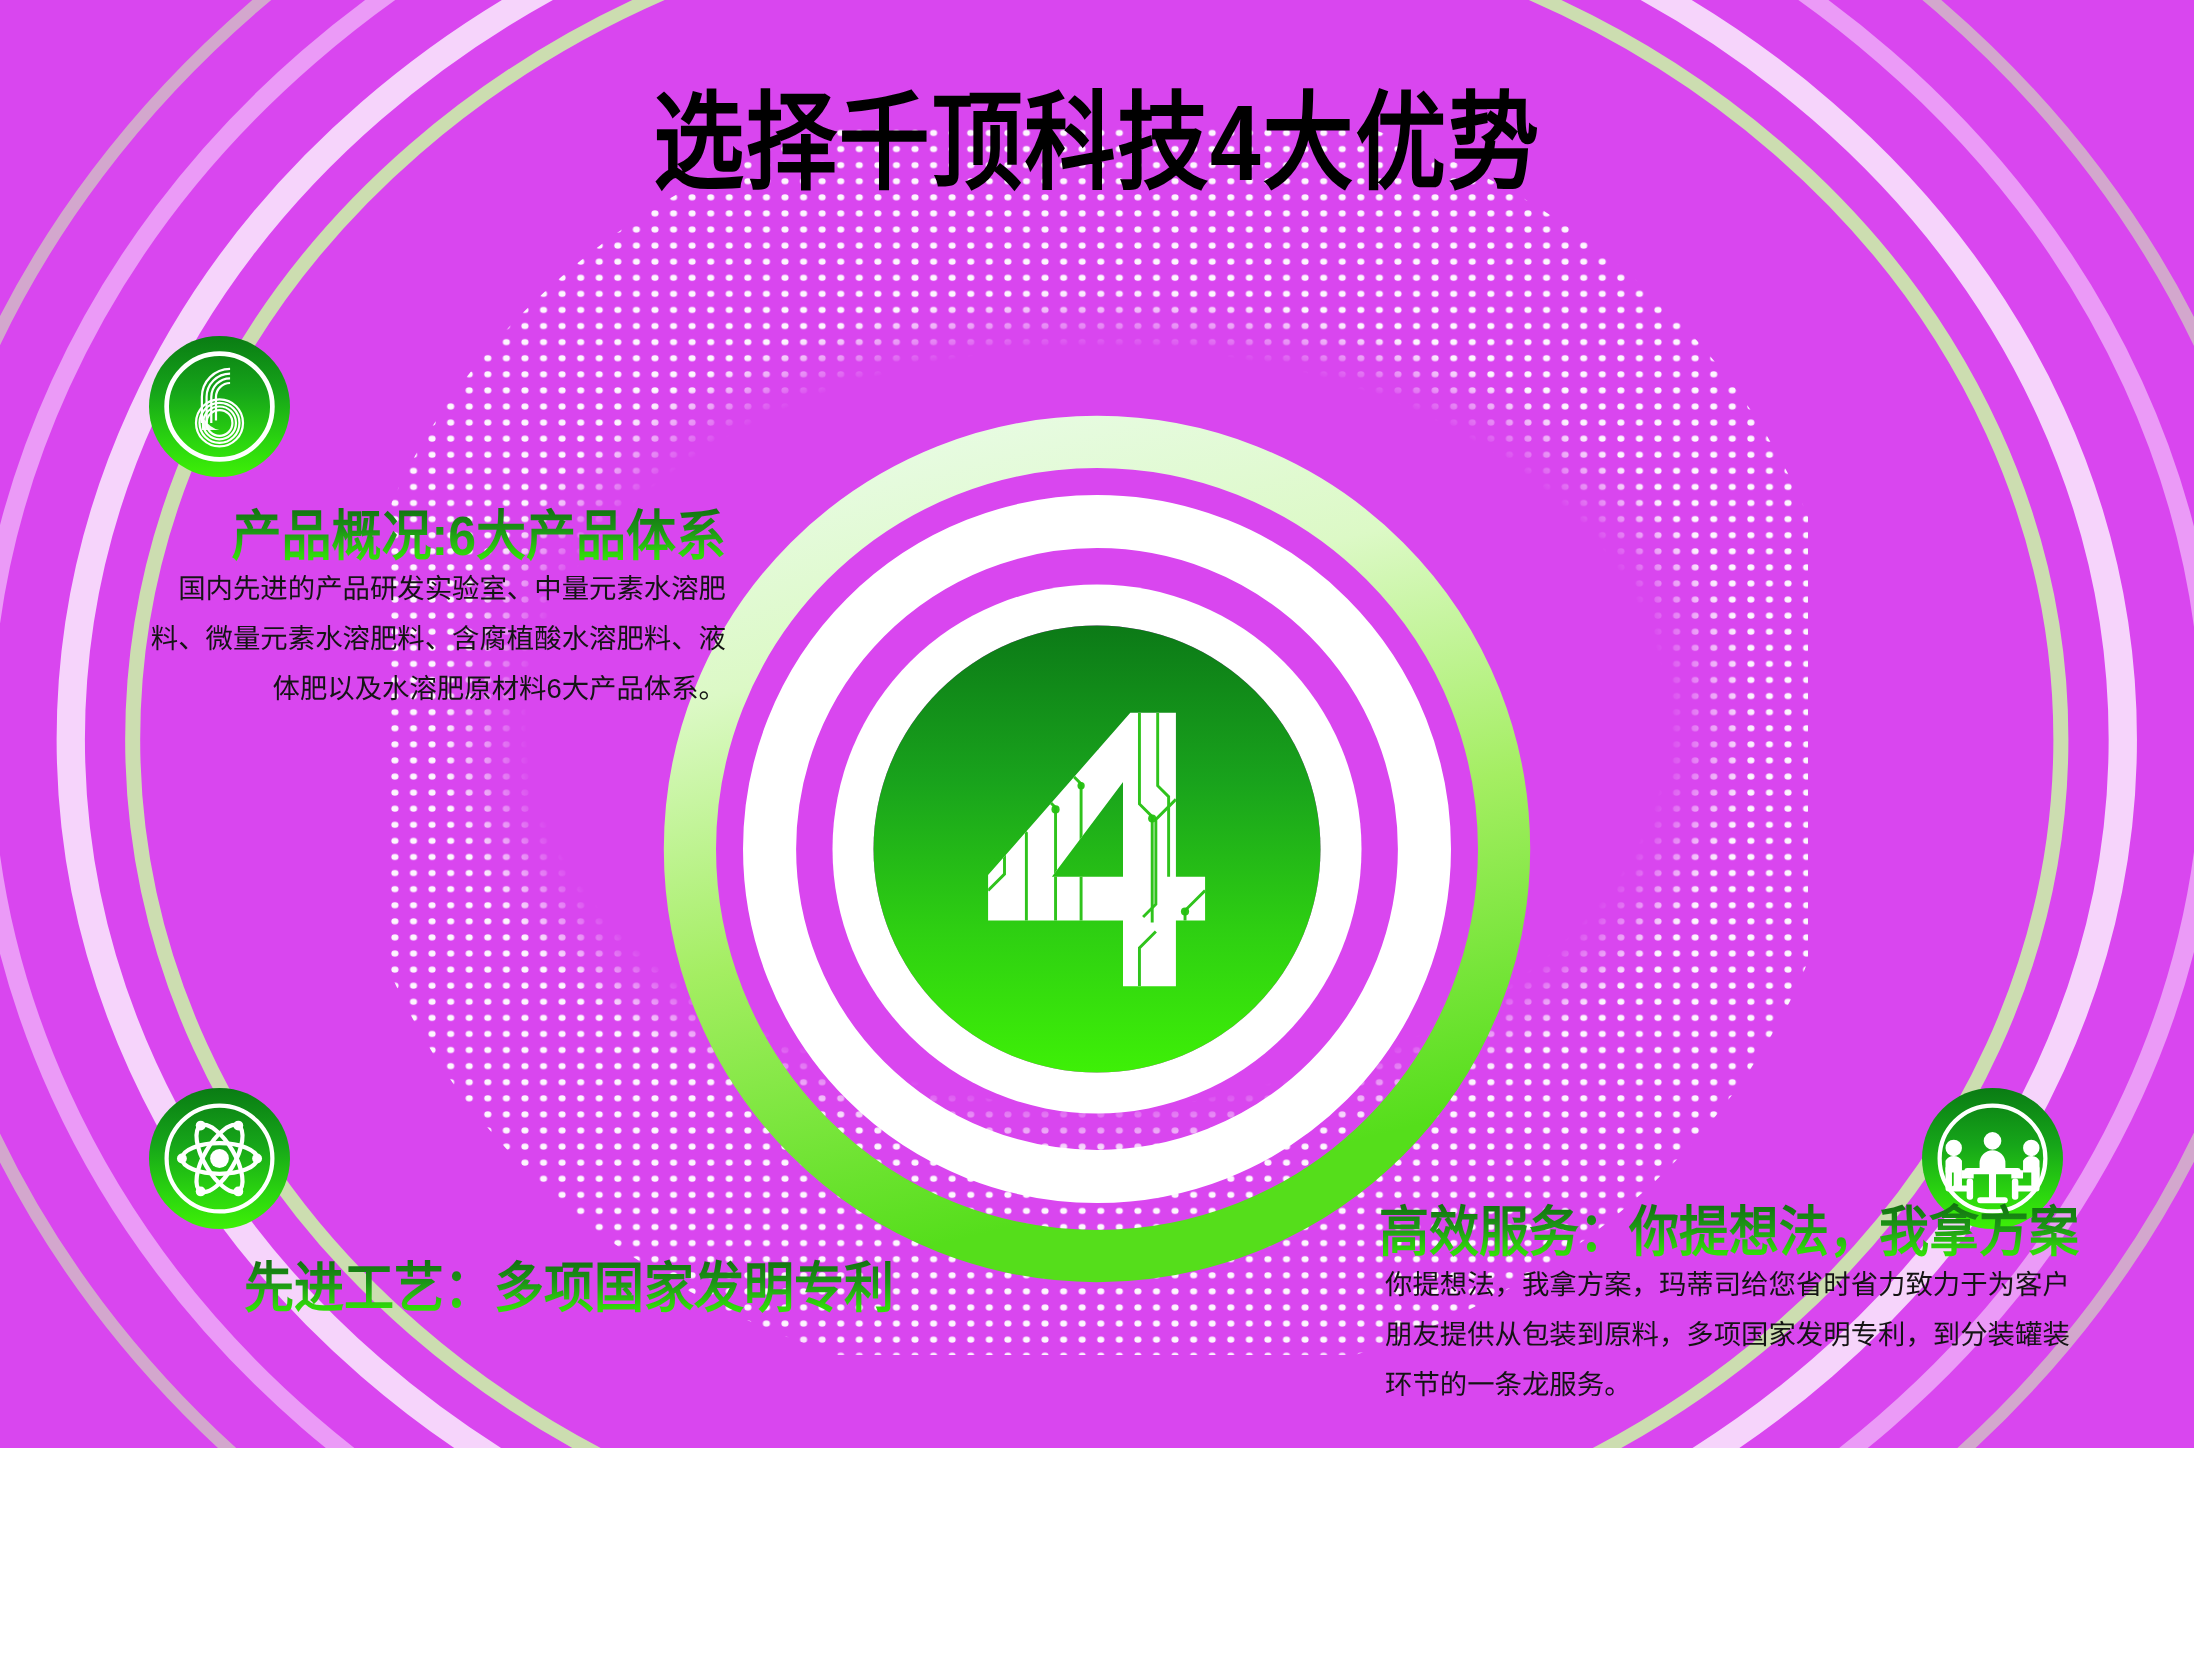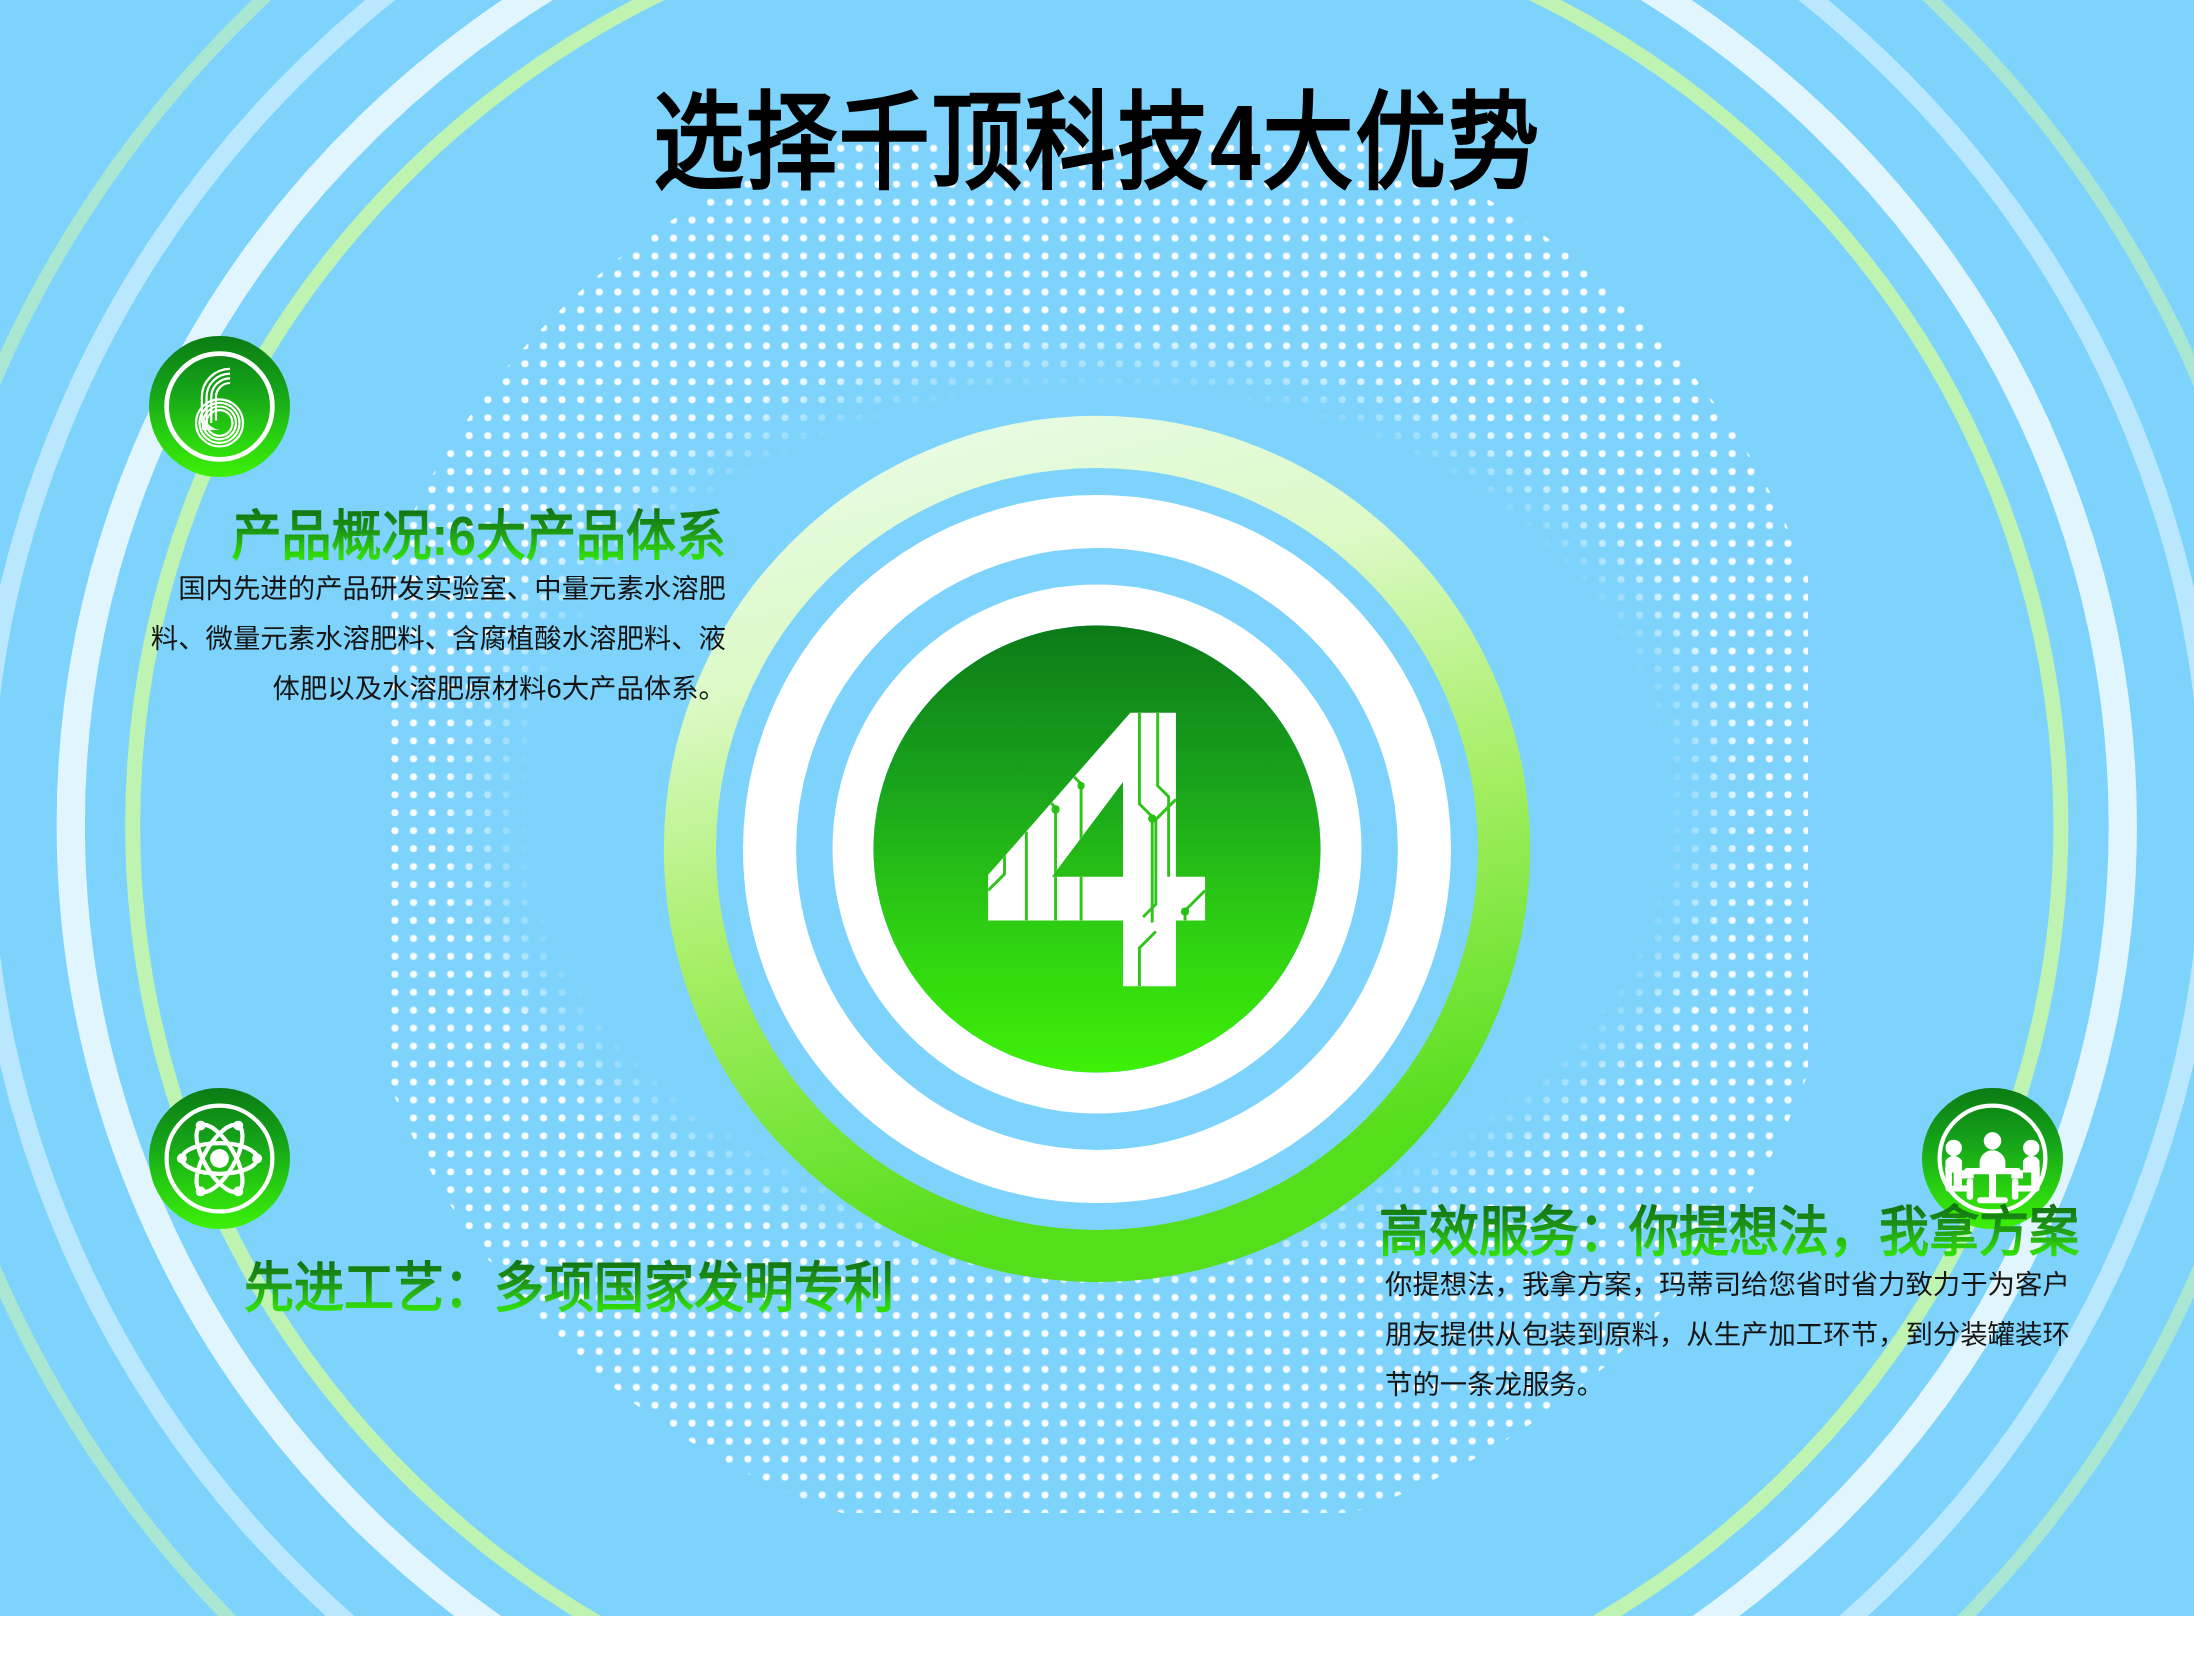--- a/index.html
+++ b/index.html
@@ -8,23 +8,23 @@
     background: #ffffff;
   }
   body {
     font-family: "Liberation Sans", "DejaVu Sans", sans-serif;
   }
 
   
   #stage {
     position: relative;
     width: 2194px;
-    height: 1616px;
+    height: 1448px;
     overflow: hidden;
-    background: #7dd3fc;
+    background: #d946ef;
   }
 
   
   .bg-svg {
     position: absolute;
     inset: 0;
     width: 100%;
     height: 100%;
     pointer-events: none;
   }
@@ -311,18 +311,18 @@
           <path d="M86 62 A8 8 0 0 1 100 62 L100 84 L93 84 L93 72 L86 72 Z"></path>
           <path d="M76 70 L86 70 L86 77 L76 77 Z"></path>
           <rect x="94.5" y="66" width="5.5" height="22" rx="2.5"></rect>
           <rect x="78" y="83" width="17" height="5" rx="2.5"></rect>
           <rect x="76.5" y="77" width="5.5" height="18" rx="2.5"></rect>
         </g>
       </svg>
     </div>
     <div class="quad-text">
       <div class="quad-heading right-align">高效服务：你提想法，我拿方案</div>
-      <div class="quad-body">你提想法，我拿方案，玛蒂司给您省时省力致力于为客户朋友提供从包装到原料，从生产加工环节，到分装罐装环节的一条龙服务。</div>
+      <div class="quad-body">你提想法，我拿方案，玛蒂司给您省时省力致力于为客户朋友提供从包装到原料，多项国家发明专利，到分装罐装环节的一条龙服务。</div>
     </div>
   </div>
 
 </div>
 
 
 </body></html>

